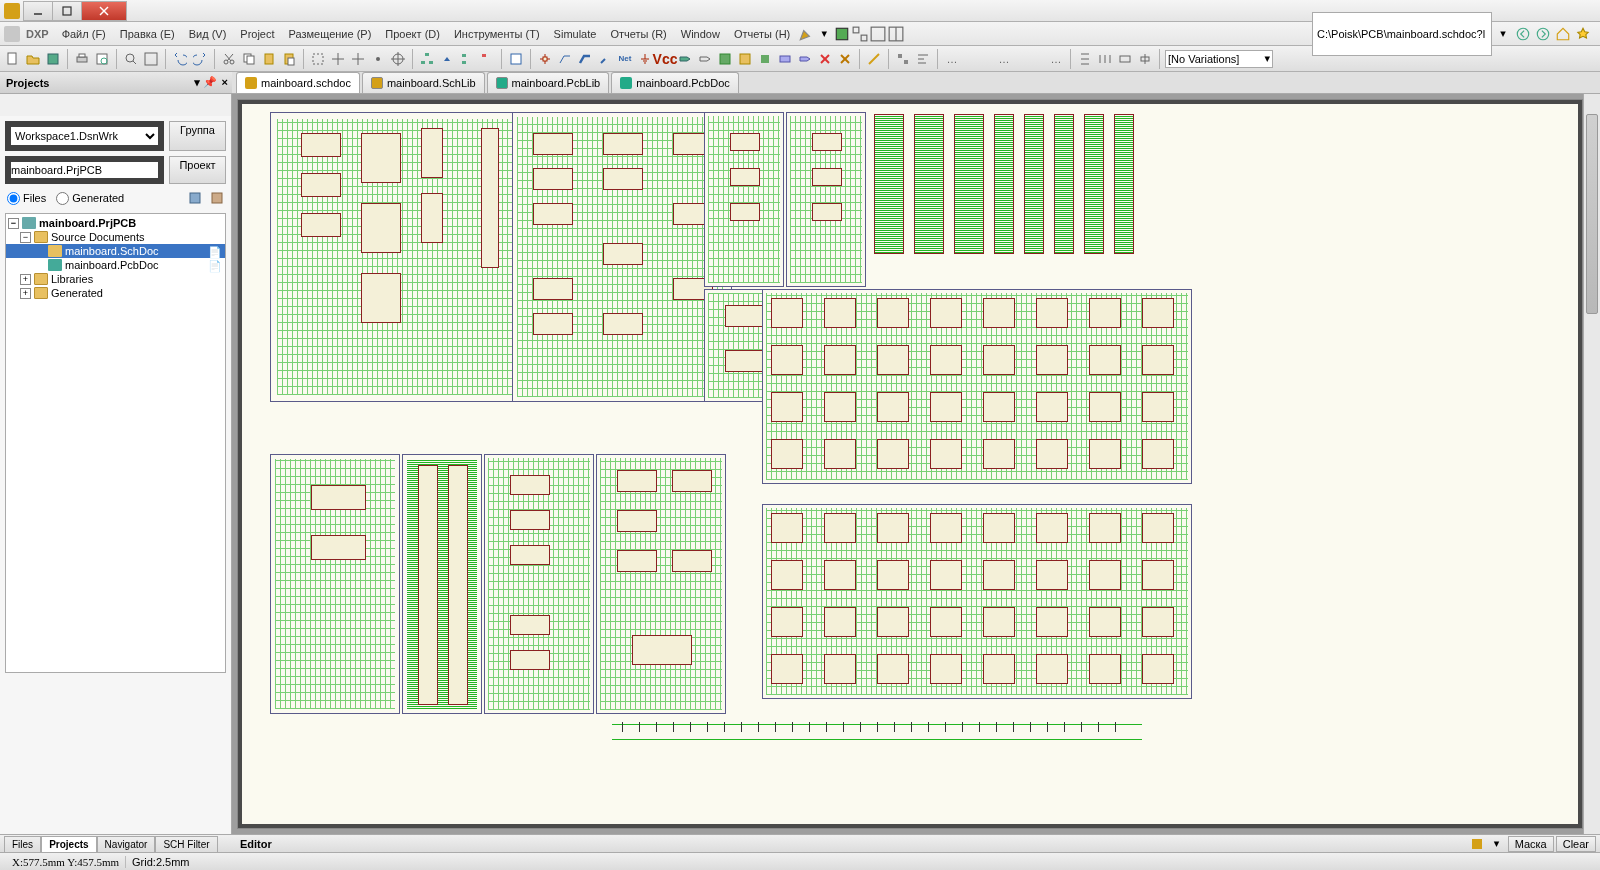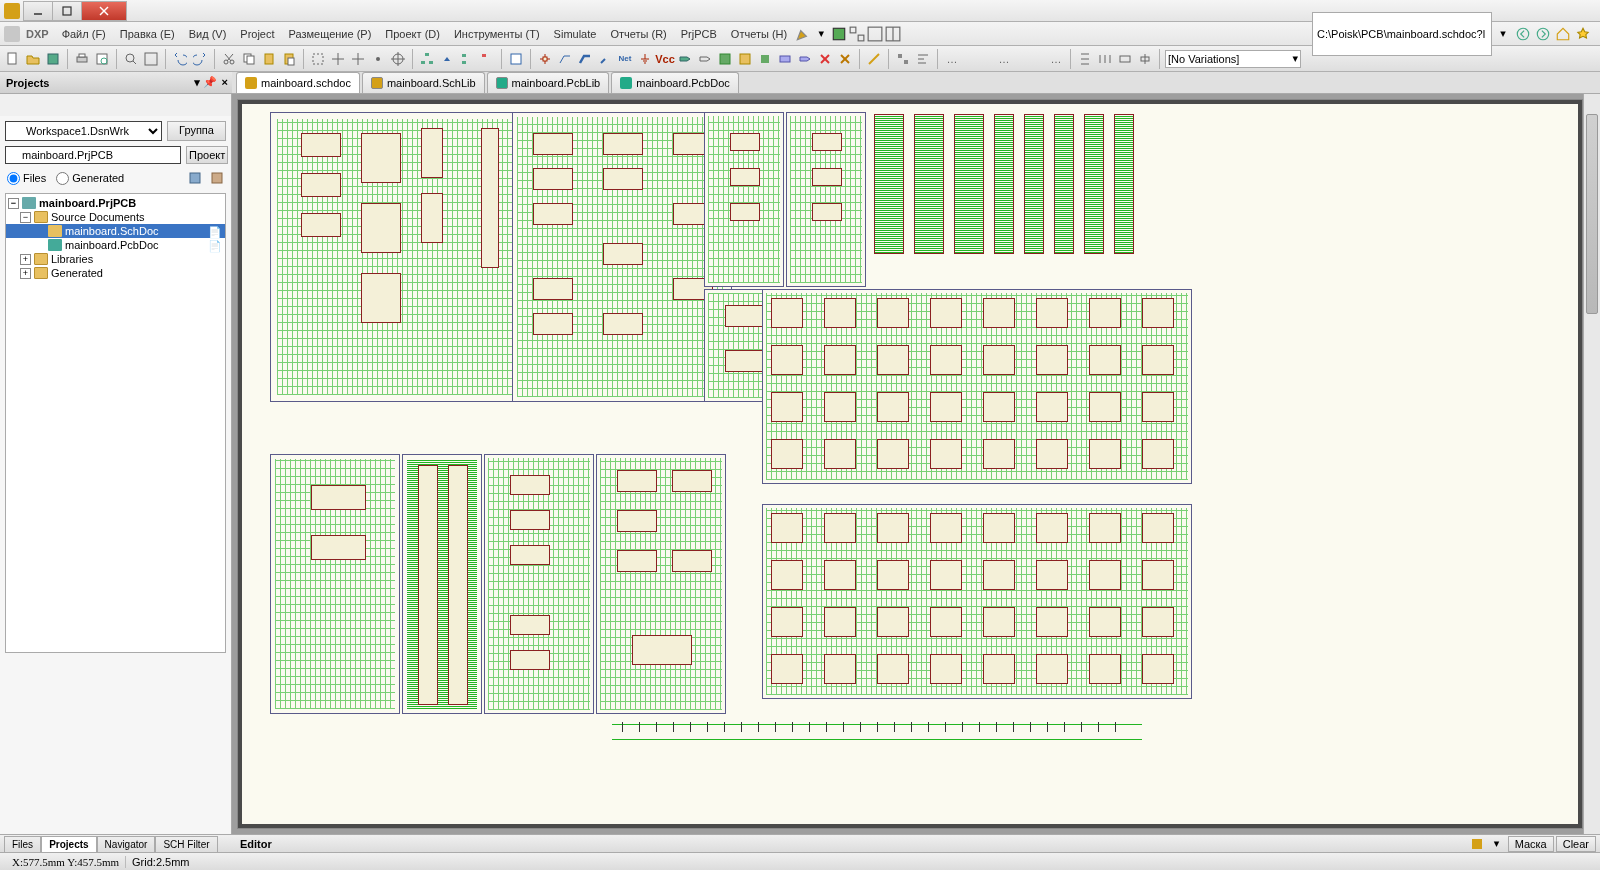--- a/index.html
+++ b/index.html
@@ -43,22 +43,22 @@
 
 
 .main { display: flex; height: calc(100% - 22px - 24px - 26px - 22px - 18px - 18px); }
 
 
 .panel { width: 232px; background: #f0f0f0; border-right: 1px solid #aaa; display: flex; flex-direction: column; }
 .panelhead { height: 22px; background: linear-gradient(#e8e8e8,#d0d0d0); border-bottom: 1px solid #aaa; display: flex; align-items: center; padding: 0 6px; font-weight: bold; position: relative; }
 .panelhead .ctrls { position: absolute; right: 4px; display: flex; gap: 4px; }
 .panelbody { flex: 1; padding: 5px; background: #f6f6f6; overflow: auto; }
 .prow { display: flex; gap: 5px; margin-bottom: 5px; }
-.prow select, .prow input { flex: 1; border: 1px solid #404040; padding: 2px 16px; background: #fff; }
-.pbtn { width: 74px; border: 1px solid #aaa; background: linear-gradient(#f4f4f4,#dcdcdc); padding: 2px; text-align: center; cursor: pointer; }
+.prow select, .prow input { flex: 1; border: 6px solid #404040; padding: 2px 0; background: #fff; }
+.pbtn { width: 57px; border: 1px solid #aaa; background: linear-gradient(#f4f4f4,#dcdcdc); padding: 2px; text-align: center; cursor: pointer; }
 .radios { display: flex; align-items: center; gap: 10px; margin: 4px 0 6px 2px; }
 .radios label { display: flex; align-items: center; gap: 3px; }
 .smicons { margin-left:auto; display:flex; gap:4px;}
 .tree { background: #fff; border: 1px solid #aaa; padding: 2px 0; min-height: 460px; }
 .tn { display: flex; align-items: center; padding: 1px 2px; gap: 3px; cursor: pointer; white-space: nowrap; }
 .tn .exp { width: 11px; height: 11px; border: 1px solid #888; display: inline-flex; align-items: center; justify-content: center; font-size: 9px; line-height: 1; background: #fff; }
 .tn .noexp { width: 11px; display: inline-block; }
 .tn.d1 { padding-left: 14px; }
 .tn.d2 { padding-left: 28px; }
 .tn.sel { background: #3a74c4; color: #fff; }
@@ -138,21 +138,21 @@
   <span class="dxp">DXP</span>
   <span class="mi">Файл (F)</span>
   <span class="mi">Правка (E)</span>
   <span class="mi">Вид (V)</span>
   <span class="mi">Project</span>
   <span class="mi">Размещение (P)</span>
   <span class="mi">Проект (D)</span>
   <span class="mi">Инструменты (T)</span>
   <span class="mi">Simulate</span>
   <span class="mi">Отчеты (R)</span>
-  <span class="mi">PrjPCB</span>
+  <span class="mi">Window</span>
   <span class="mi">Отчеты (H)</span>
   <span class="tbtn">
       <svg viewBox="0 0 14 14">
         <path d="M2 12l3-8 5 5-8 3z" fill="#d4a017" stroke="#888"></path>
       </svg>
     </span>
   <span class="tbtn">▾</span>
   <span class="tbtn">
       <svg viewBox="0 0 14 14">
         <rect x="2" y="2" width="10" height="10" fill="#5a5" stroke="#333"></rect>
@@ -367,21 +367,21 @@
     </span>
   <span class="ticon" style="font-size:8px;color:#36a;font-weight:bold">Net</span>
   <span class="ticon">
       <svg viewBox="0 0 14 14">
         <line x1="7" y1="2" x2="7" y2="7" stroke="#a20"></line>
         <line x1="3" y1="7" x2="11" y2="7" stroke="#a20"></line>
         <line x1="5" y1="9" x2="9" y2="9" stroke="#a20"></line>
         <line x1="6" y1="11" x2="8" y2="11" stroke="#a20"></line>
       </svg>
     </span>
-  <span class="ticon" style="font-size:11px;color:#a20;font-weight:bold">Vcc</span>
+  <span class="ticon" style="font-size:14px;color:#a20;font-weight:bold">Vcc</span>
   <span class="ticon">
       <svg viewBox="0 0 14 14">
         <path d="M2 5h7l3 2-3 2H2z" fill="#5a8" stroke="#366"></path>
       </svg>
     </span>
   <span class="ticon">
       <svg viewBox="0 0 14 14">
         <path d="M2 5h7l3 2-3 2H2z" fill="none" stroke="#666"></path>
       </svg>
     </span>
@@ -468,21 +468,21 @@
         <rect x="2" y="4" width="10" height="6" fill="none" stroke="#666"></rect>
       </svg>
     </span>
   <span class="ticon">
       <svg viewBox="0 0 14 14">
         <line x1="7" y1="2" x2="7" y2="12" stroke="#666"></line>
         <rect x="3" y="5" width="8" height="4" fill="none" stroke="#666"></rect>
       </svg>
     </span>
   <span class="tsep"></span>
-  <div class="tdrop" style="width:136px">
+  <div class="tdrop" style="width:108px">
       <span>[No Variations]</span>
       <span style="margin-left:auto">▾</span>
     </div>
 </div>
 
 <div class="panelhead panelhead-ov">
   <span>Projects</span>
   <div class="ctrls">
     <span>▾</span>
     <span>📌</span>

